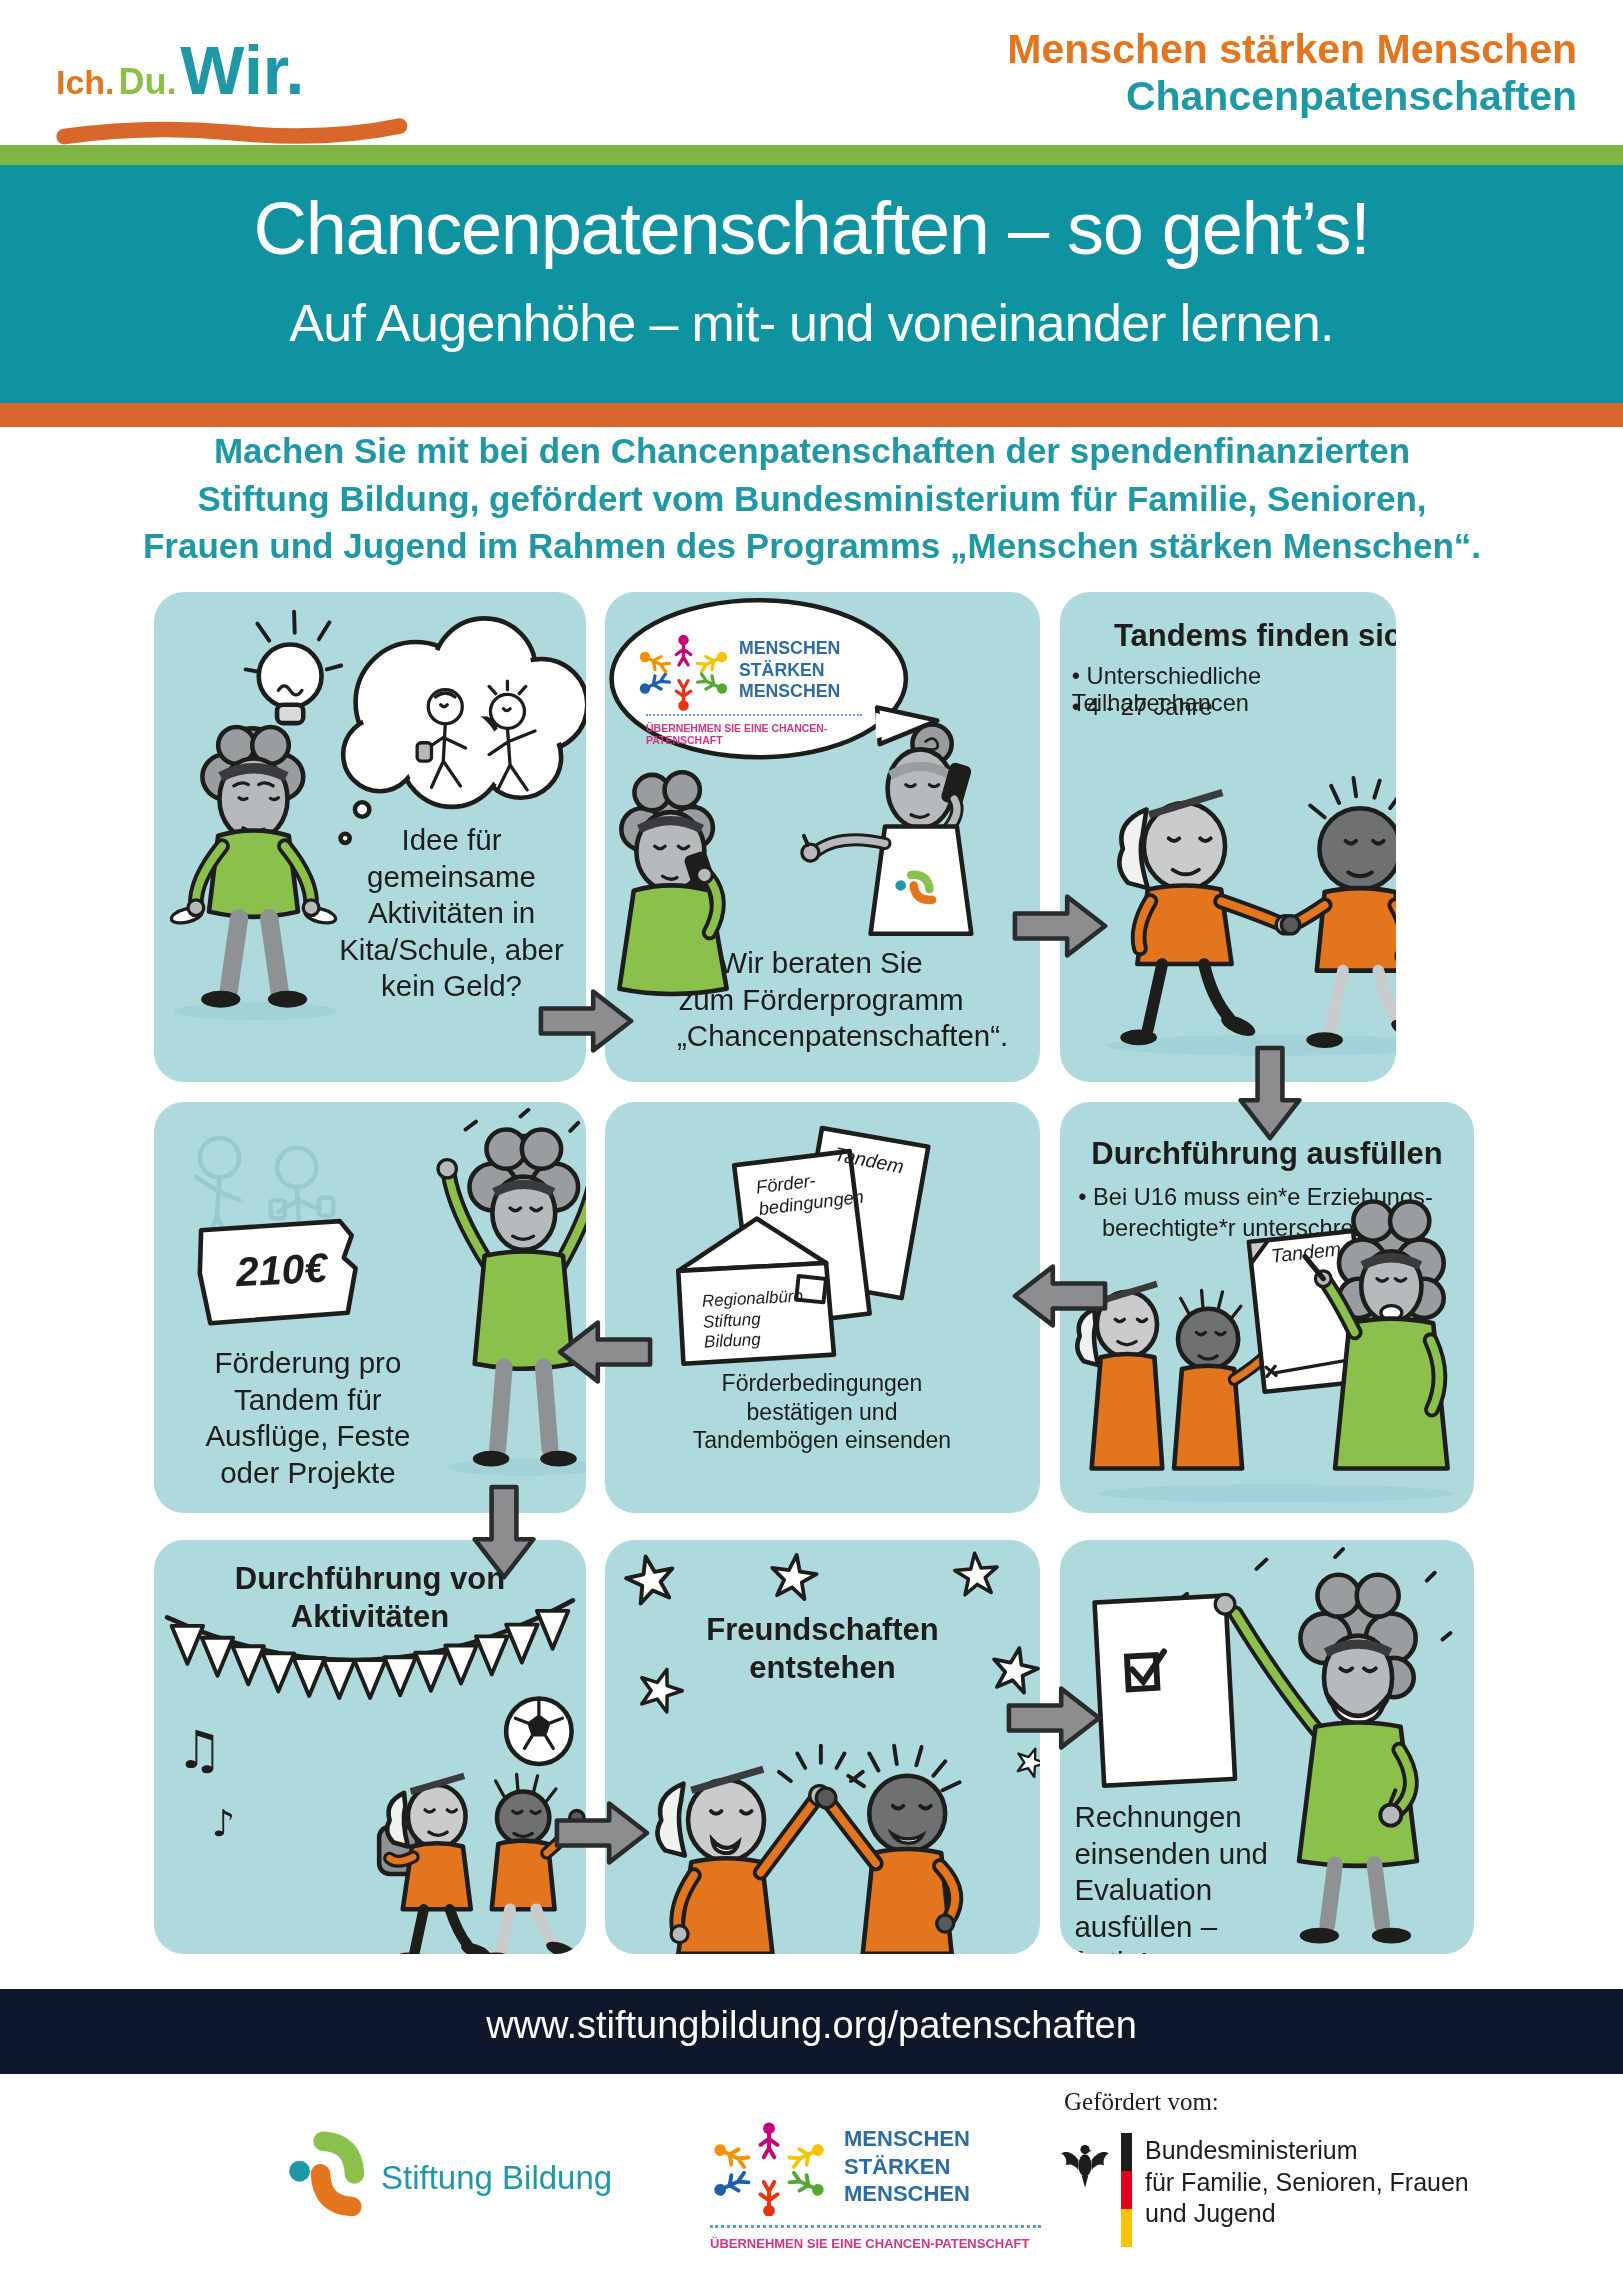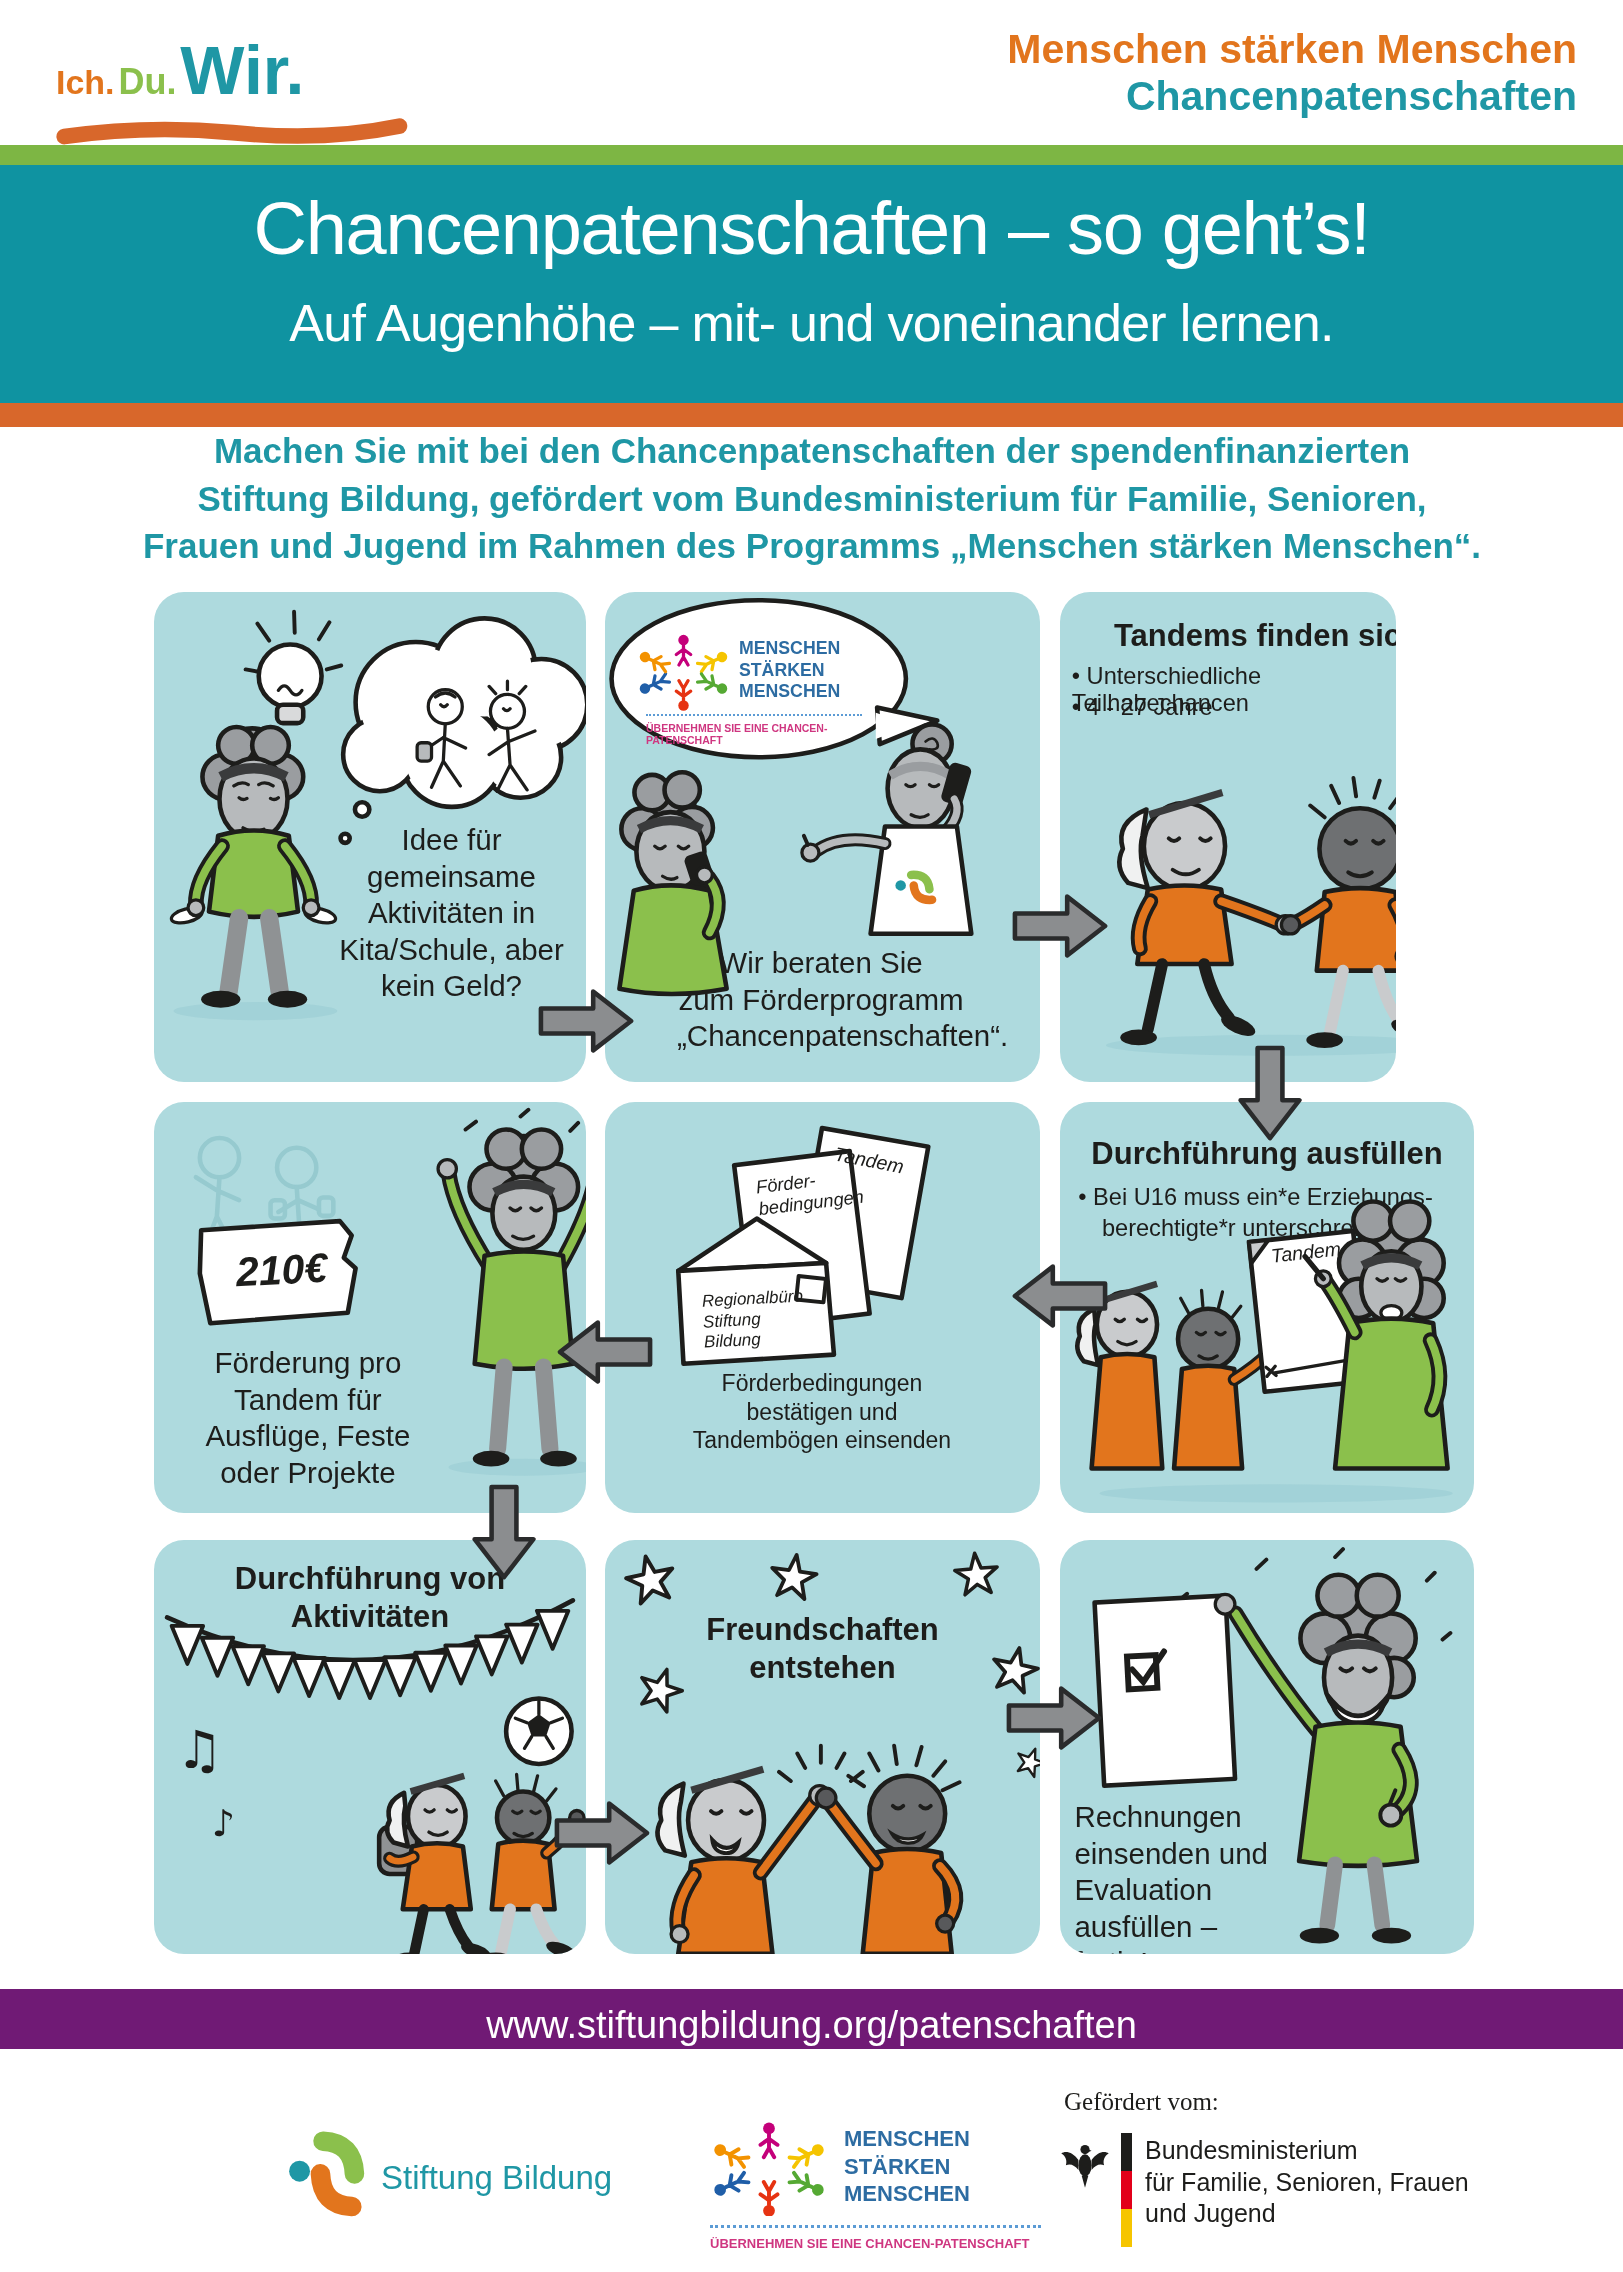--- a/index.html
+++ b/index.html
@@ -530,21 +530,21 @@
   <svg class="abs arrow" style="left:468px;top:1483px;" width="72" height="98" viewBox="0 0 110 150">
       <path d="M36,6 L36,86 L10,86 L55,144 L100,86 L74,86 L74,6 Z"></path>
     </svg>
   <svg class="abs arrow" style="left:553px;top:1797px;" width="98" height="72" viewBox="0 0 150 110">
       <path d="M6,36 L86,36 L86,10 L144,55 L86,100 L86,74 L6,74 Z"></path>
     </svg>
   <svg class="abs arrow" style="left:1005px;top:1682px;" width="98" height="72" viewBox="0 0 150 110">
       <path d="M6,36 L86,36 L86,10 L144,55 L86,100 L86,74 L6,74 Z"></path>
     </svg>
 
-  <div class="abs" style="left:0;top:1989px;width:1623px;height:60px;background:#701a75;">
+  <div class="abs" style="left:0;top:1989px;width:1623px;height:85px;background:#0f172a;">
     <div style="width:100%;text-align:center;line-height:73px;color:#fff;font-size:38px;">www.stiftungbildung.org/patenschaften</div>
   </div>
 
   <svg class="abs" style="left:281px;top:2119px;" width="92" height="111" viewBox="0 0 140 170">
     <circle cx="28" cy="80" r="16" fill="#1f97a5"></circle>
     <path d="M64,34 q46,2 48,50" fill="none" stroke="#8bc04c" stroke-width="30" stroke-linecap="round"></path>
     <path d="M108,134 q-46,-2 -48,-50" fill="none" stroke="#e2751d" stroke-width="30" stroke-linecap="round"></path>
   </svg>
   <div class="abs" style="left:381px;top:2159px;font-size:33px;color:#1f97a5;">Stiftung Bildung</div>
 

